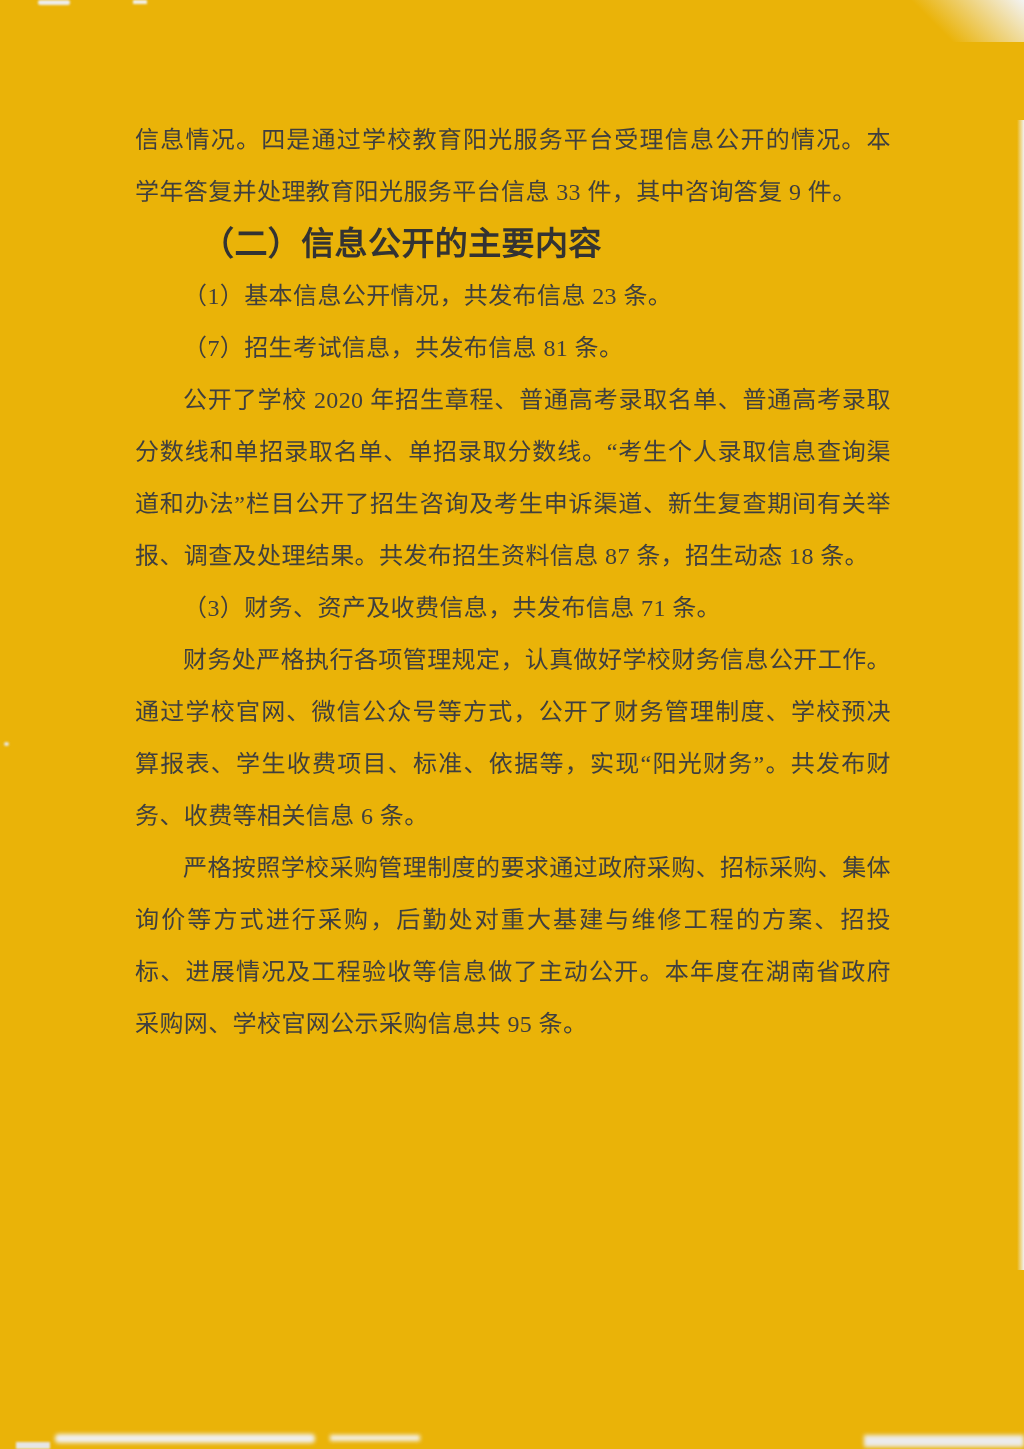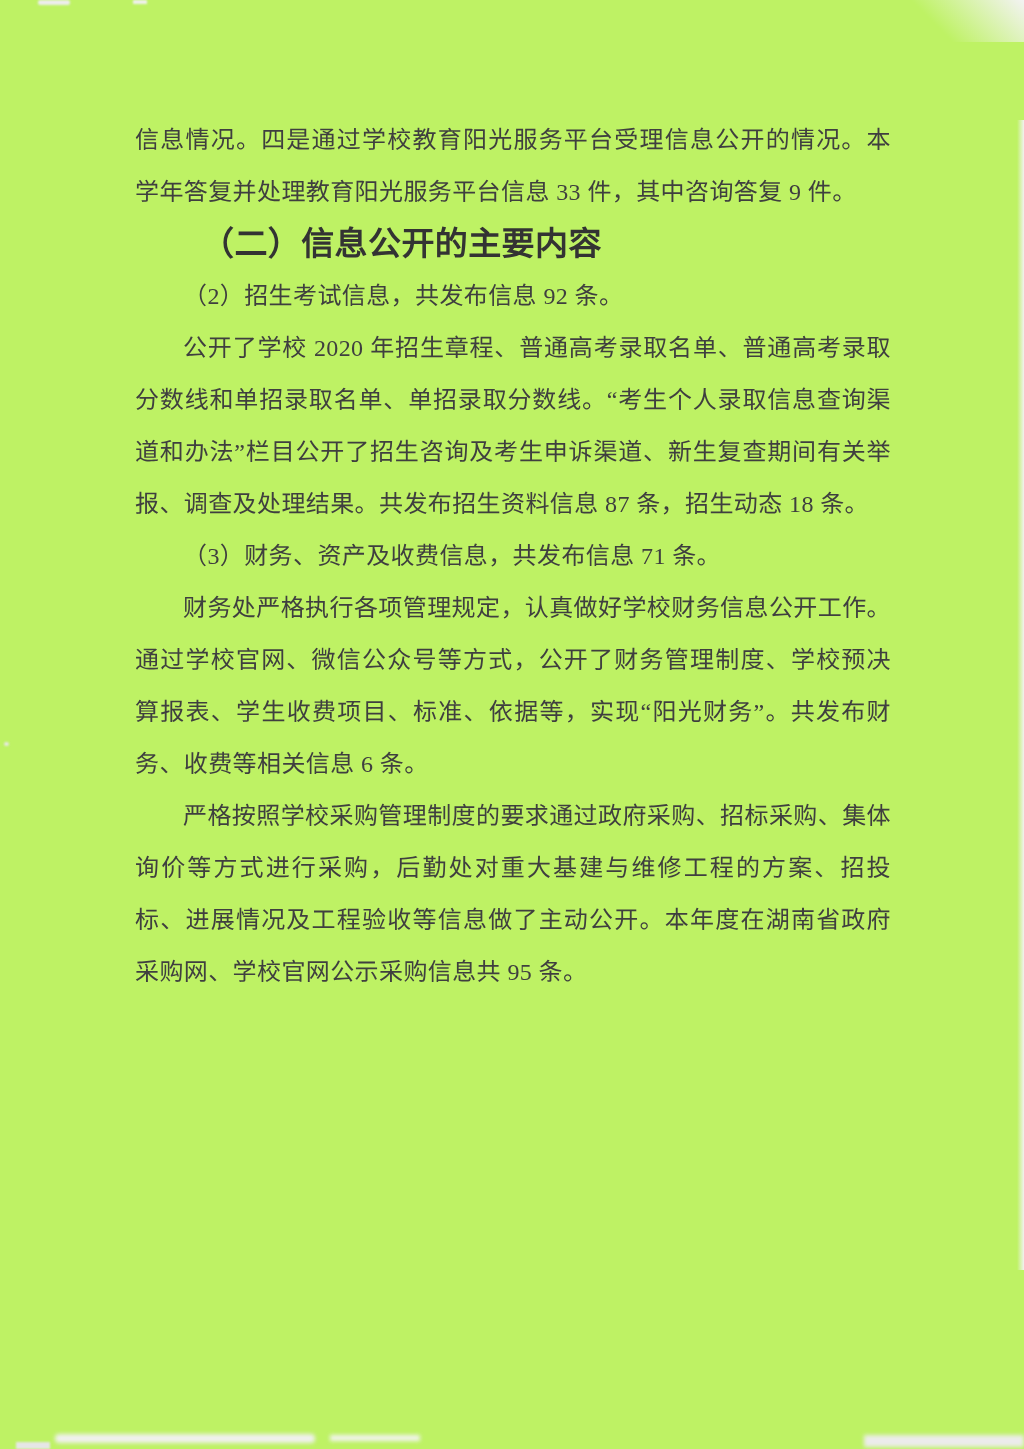--- a/index.html
+++ b/index.html
@@ -5,21 +5,21 @@
   html, body {
     margin: 0;
     padding: 0;
     background: #f4f4f4;
   }
   .page {
     position: relative;
     width: 1024px;
     height: 1449px;
     margin: 0 auto;
-    background: #bef264;
+    background: #eab308;
     overflow: hidden;
     font-family: "Liberation Serif", "DejaVu Serif", serif;
   }
   .textblock {
     position: absolute;
     left: 135px;
     top: 114px;
     width: 756px;
     font-size: 24px;
     line-height: 52px;
@@ -113,20 +113,21 @@
   <div class="artifact band-right"></div>
   <div class="artifact fleck-left"></div>
   <div class="artifact smudge-bottom-a"></div>
   <div class="artifact smudge-bottom-b"></div>
   <div class="artifact smudge-bottom-c"></div>
   <div class="artifact smudge-bottom-d"></div>
 
   <div class="textblock">
     <p class="para no-indent">信息情况。四是通过学校教育阳光服务平台受理信息公开的情况。本学年答复并处理教育阳光服务平台信息 33 件，其中咨询答复 9 件。</p>
     <p class="para heading">（二）信息公开的主要内容</p>
-    <p class="para">（2）招生考试信息，共发布信息 92 条。</p>
+    <p class="para">（1）基本信息公开情况，共发布信息 23 条。</p>
+    <p class="para">（7）招生考试信息，共发布信息 81 条。</p>
     <p class="para">公开了学校 2020 年招生章程、普通高考录取名单、普通高考录取分数线和单招录取名单、单招录取分数线。“考生个人录取信息查询渠道和办法”栏目公开了招生咨询及考生申诉渠道、新生复查期间有关举报、调查及处理结果。共发布招生资料信息 87 条，招生动态 18 条。</p>
     <p class="para">（3）财务、资产及收费信息，共发布信息 71 条。</p>
     <p class="para">财务处严格执行各项管理规定，认真做好学校财务信息公开工作。通过学校官网、微信公众号等方式，公开了财务管理制度、学校预决算报表、学生收费项目、标准、依据等，实现“阳光财务”。共发布财务、收费等相关信息 6 条。</p>
     <p class="para">严格按照学校采购管理制度的要求通过政府采购、招标采购、集体询价等方式进行采购，后勤处对重大基建与维修工程的方案、招投标、进展情况及工程验收等信息做了主动公开。本年度在湖南省政府采购网、学校官网公示采购信息共 95 条。</p>
   </div>
 
 </div>
 
 </body></html>

